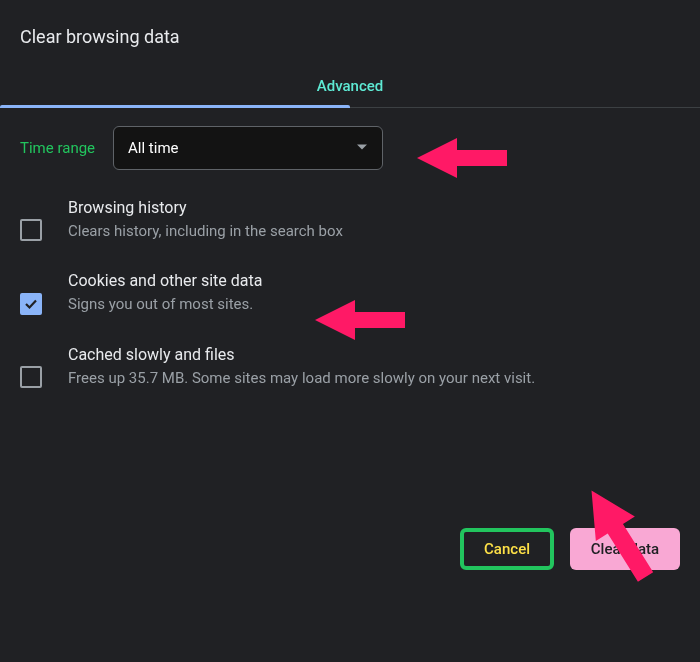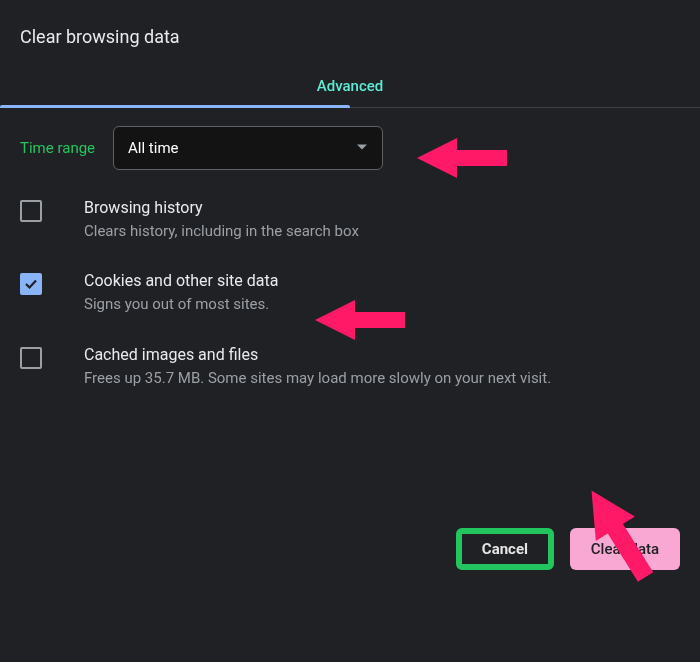--- a/index.html
+++ b/index.html
@@ -79,22 +79,22 @@
     color: #ffffff;
     font-size: 15px;
     cursor: pointer;
     box-sizing: border-box;
   }
   .select .caret {
     color: #9aa0a6;
   }
   .opt-row {
     display: flex;
-    align-items: flex-start;
-    gap: 42px;
+    align-items: flex-end;
+    gap: 26px;
     margin-bottom: 30px;
   }
   .checkbox {
     width: 22px;
     height: 22px;
     border: 2px solid #9aa0a6;
     border-radius: 2px;
     flex-shrink: 0;
     margin-top: 2px;
     box-sizing: border-box;
@@ -132,24 +132,23 @@
     font-size: 15px;
     font-weight: 500;
     display: flex;
     align-items: center;
     justify-content: center;
     padding: 0 20px;
     cursor: pointer;
     box-sizing: border-box;
   }
   .btn-outline {
-    border: 6px solid #22c55e;
-    color: #e5e5e5;
+    border: 4px solid #22c55e;
+    color: #fde047;
     background: transparent;
-    font-weight: bold;
   }
   .btn-filled {
     background: #f9a8d4;
     color: #202124;
     border: none;
     min-width: 110px;
   }
   
   .arrow {
     position: absolute;
@@ -204,21 +203,21 @@
         <div class="opt-title">Cookies and other site data</div>
         <div class="opt-desc">Signs you out of most sites.</div>
       </div>
     </div>
 
     <div class="opt-row">
       <div class="checkbox">
         
       </div>
       <div class="opt-text">
-        <div class="opt-title">Cached images and files</div>
+        <div class="opt-title">Cached slowly and files</div>
         <div class="opt-desc">Frees up 35.7 MB. Some sites may load more slowly on your next visit.</div>
       </div>
     </div>
 
   </div>
 
   <div class="footer">
     <div class="btn btn-outline">
       <span>Cancel</span>
     </div>

